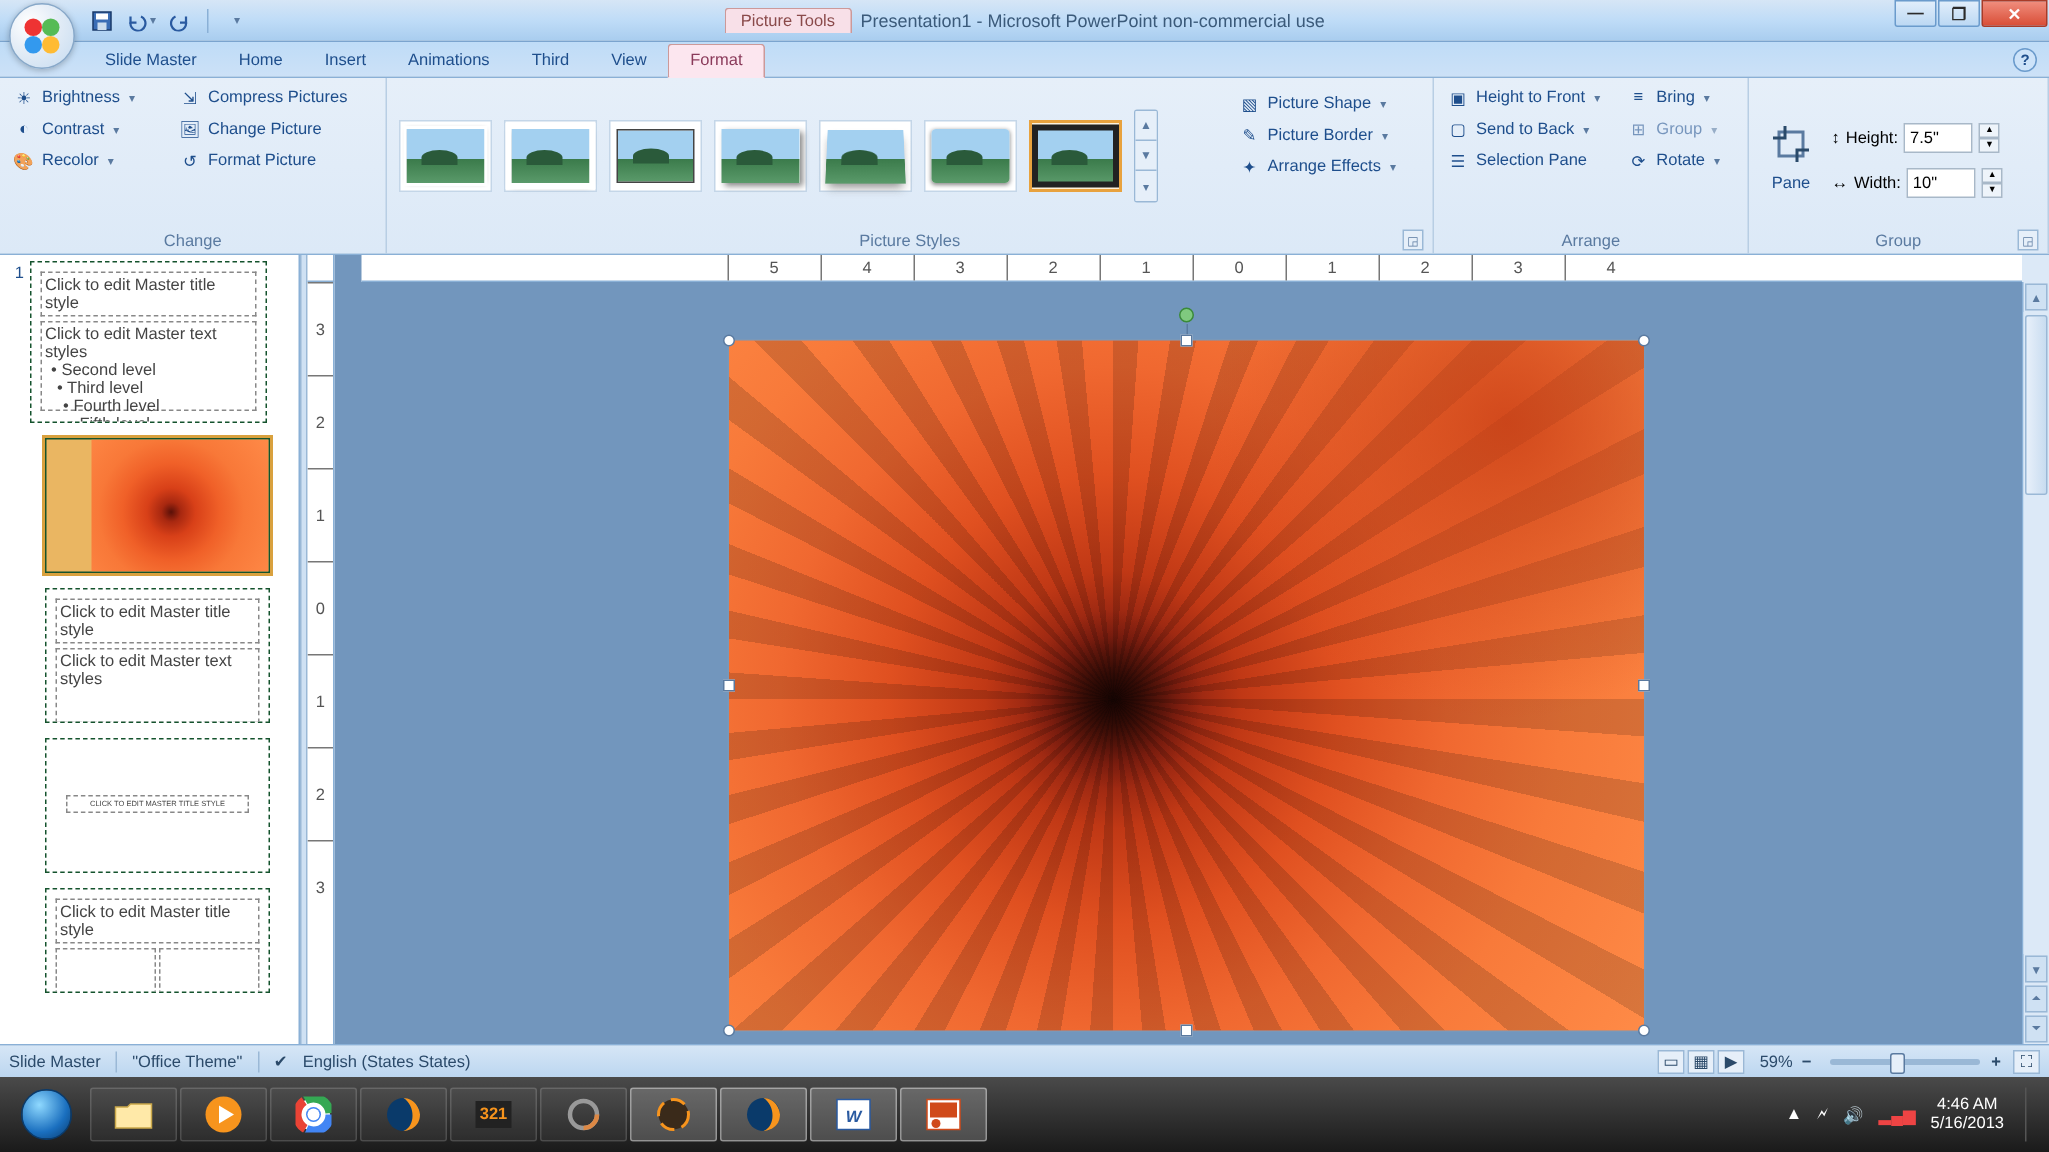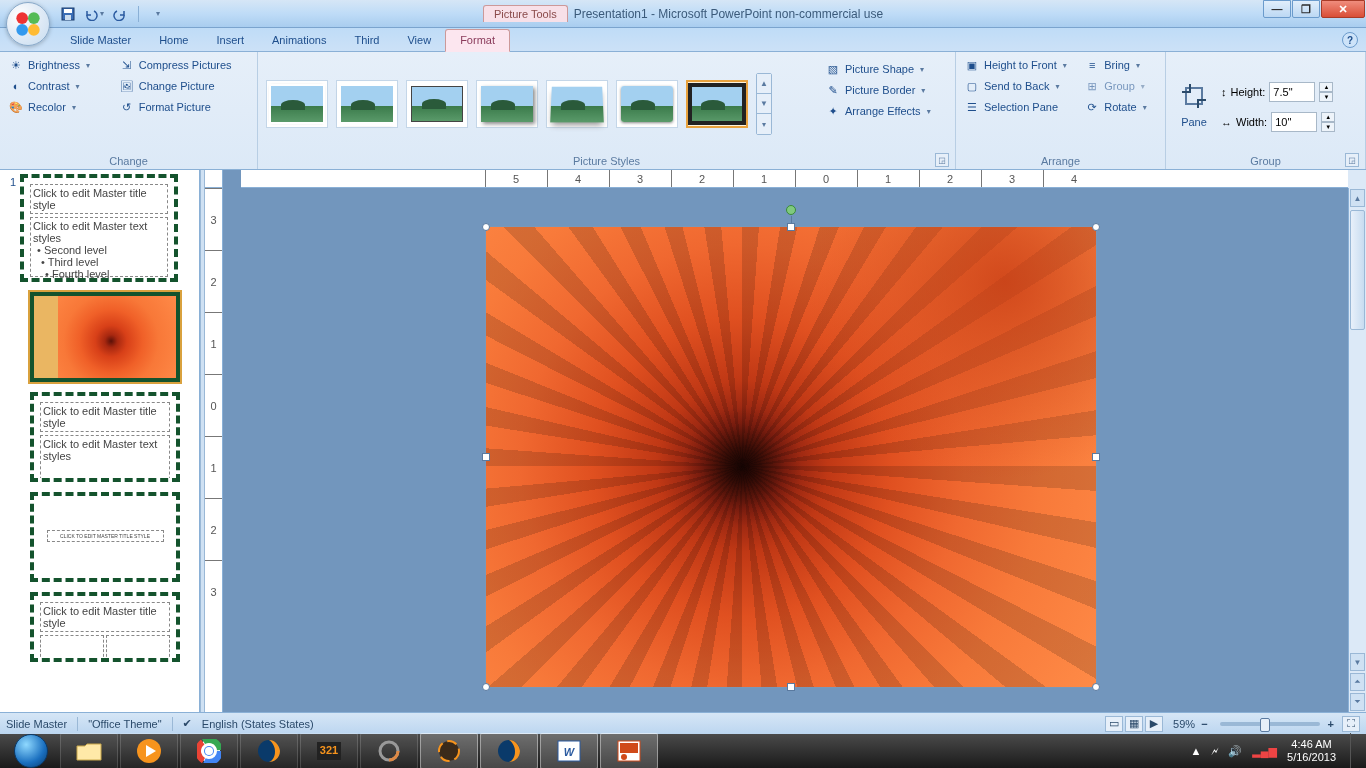--- a/index.html
+++ b/index.html
@@ -45,21 +45,21 @@
 .gal-scroll div:last-child{border:none}
 .size-in{display:flex;align-items:center;gap:4px;padding:1px}
 .size-in input{width:46px;height:20px;border:1px solid #a8b8c8;padding:0 3px;font-size:11px}
 .spin{width:14px;display:flex;flex-direction:column}
 .spin div{height:10px;border:1px solid #a8b8c8;background:#eef4fa;font-size:6px;display:flex;align-items:center;justify-content:center}
 
 .workspace{flex:1;display:flex;background:#7296bd;min-height:0}
 .slide-panel{width:200px;background:#fff;border-right:1px solid #8ab0d6;overflow-y:auto;padding:4px 2px 4px 4px;display:flex;flex-direction:column;gap:10px}
 .slide-thumb-wrap{display:flex;gap:4px}
 .slide-num{width:12px;font-size:11px;color:#1e4e8c;text-align:right;padding-top:2px}
-.slide-thumb{border:4px solid #14532d;background:#fff;width:158px;height:108px;position:relative;font-size:6px;color:#444;padding:6px;overflow:hidden}
+.slide-thumb{border:1px solid #14532d;background:#fff;width:158px;height:108px;position:relative;font-size:6px;color:#444;padding:6px;overflow:hidden}
 .slide-thumb.sel{outline:2px solid #d9a13e;background:#eab662}
 .slide-thumb.sel .flower{position:absolute;right:0;top:0;width:118px;height:100%;background:radial-gradient(circle at 45% 55%,#5a1008 0%,#a82810 8%,#d84018 20%,#f06028 40%,#f87838 60%,#ff8a48 100%)}
 .dash{border:1px dashed #888;padding:2px;margin-bottom:3px}
 .editor{flex:1;display:flex;flex-direction:column;min-width:0}
 .hruler{height:18px;background:#fff;border-bottom:1px solid #8ab0d6;margin-left:18px;position:relative;font-size:9px;color:#555;overflow:hidden}
 .hruler-inner{position:absolute;left:50%;transform:translateX(-50%);display:flex}
 .tick{width:62px;text-align:center;border-left:1px solid #777;position:relative;height:18px;line-height:18px}
 .edit-body{flex:1;display:flex;min-height:0}
 .vruler{width:18px;background:#fff;border-right:1px solid #8ab0d6;display:flex;flex-direction:column;align-items:center;font-size:9px;color:#555;overflow:hidden}
 .vtick{height:62px;display:flex;align-items:center;border-top:1px solid #777;width:100%;justify-content:center}
@@ -83,21 +83,21 @@
 .sthumb{position:absolute;left:1px;right:1px;top:2px;height:120px;background:linear-gradient(to right,#e8f0fa,#c8dcf0);border:1px solid #9ab8d6;border-radius:2px}
 .nav-btns{display:flex;flex-direction:column}
 
 .statusbar{height:22px;background:linear-gradient(to bottom,#d6e6f6,#bcd6f0);border-top:1px solid #8ab0d6;display:flex;align-items:center;padding:0 6px;gap:10px;color:#2b4a6a}
 .statusbar .sep{width:1px;height:14px;background:#9ab8d6}
 .view-btns{margin-left:auto;display:flex;align-items:center;gap:2px}
 .view-btn{width:18px;height:16px;border:1px solid #9ab8d6;background:#e6eff9;display:flex;align-items:center;justify-content:center}
 .zoom-slider{width:100px;height:4px;background:#9ab8d6;position:relative;border-radius:2px;margin:0 6px}
 .zoom-slider::after{content:"";position:absolute;left:40px;top:-4px;width:8px;height:12px;background:#e6eff9;border:1px solid #5a7aa0;border-radius:2px}
 
-.taskbar{height:34px;background:linear-gradient(to bottom,#4a4a4a 0%,#1a1a1a 100%);display:flex;align-items:center;padding:0 4px;gap:2px}
+.taskbar{height:50px;background:linear-gradient(to bottom,#4a4a4a 0%,#1a1a1a 100%);display:flex;align-items:center;padding:0 4px;gap:2px}
 .start{width:54px;height:36px;display:flex;align-items:center;justify-content:center}
 .start-orb{width:34px;height:34px;border-radius:50%;background:radial-gradient(circle at 35% 30%,#8fd9ff,#1a6fbf 60%,#0a3a6a);border:1px solid #0a3a6a;position:relative}
 .task-btn{width:58px;height:36px;border:1px solid rgba(255,255,255,.15);border-radius:2px;display:flex;align-items:center;justify-content:center;background:rgba(255,255,255,.05)}
 .task-btn.active{background:rgba(255,255,255,.2);border-color:rgba(255,255,255,.4)}
 .tray{margin-left:auto;display:flex;align-items:center;gap:10px;color:#fff;padding-right:4px;font-size:11px}
 .tray-time{text-align:center;line-height:1.2}
 .splitter{width:5px;background:#cfe1f3;border-left:1px solid #9ab8d6;border-right:1px solid #9ab8d6;cursor:col-resize}
 </style>
 </head>
 <body>

